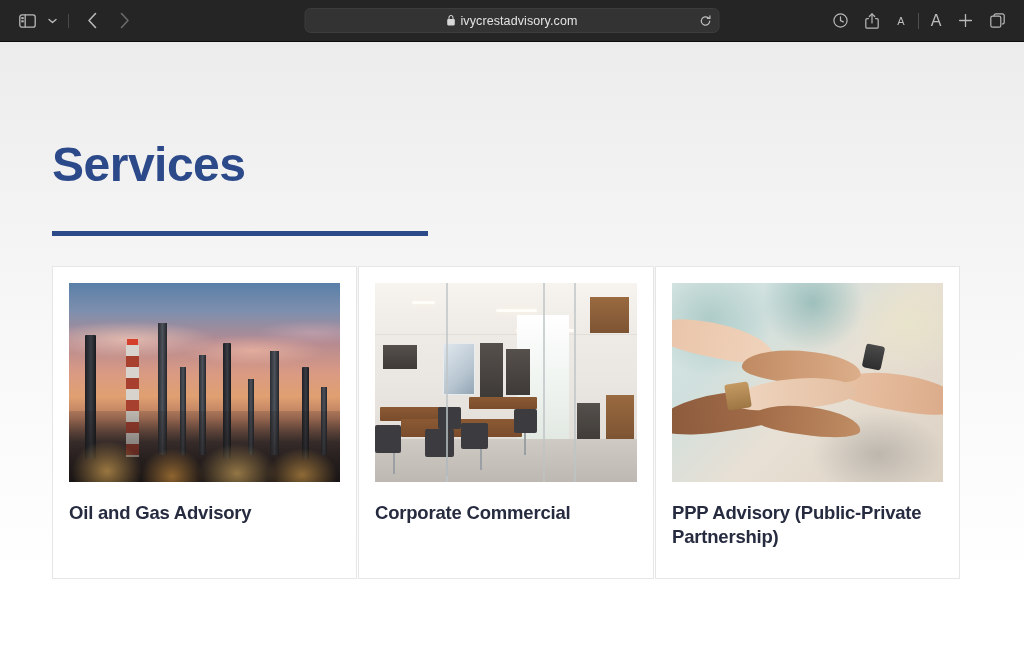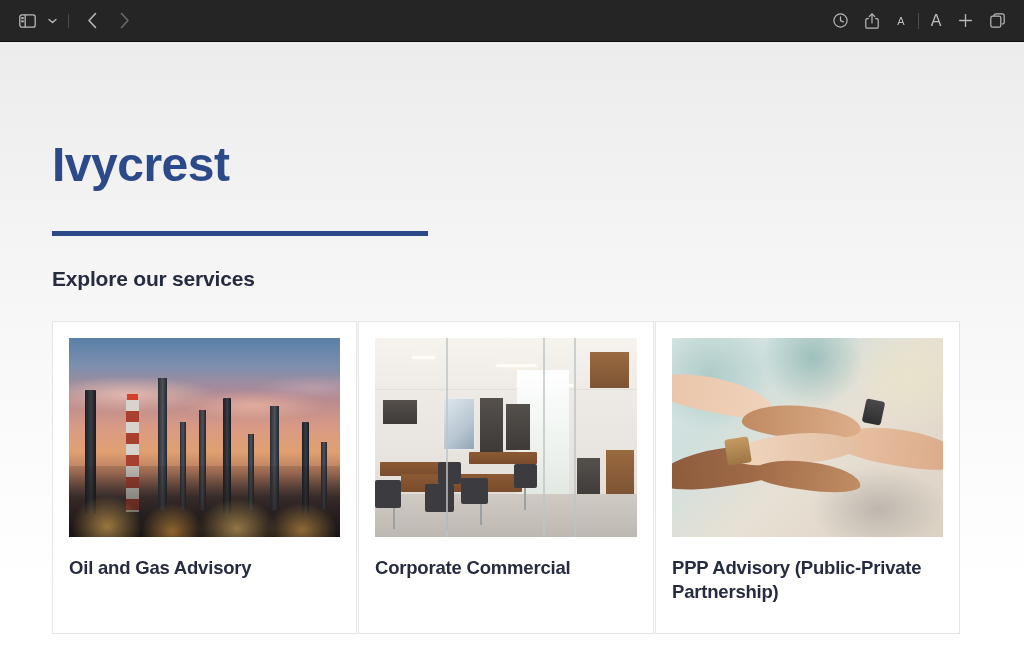--- a/index.html
+++ b/index.html
@@ -345,20 +345,37 @@
         <polyline points="8.5,1.5 2,8.5 8.5,15.5"></polyline>
       </svg>
     </div>
     <div class="tb-btn dim">
       <svg width="11" height="17" viewBox="0 0 11 17" fill="none" stroke="currentColor" stroke-width="1.6" stroke-linecap="round" stroke-linejoin="round">
         <polyline points="2.5,1.5 9,8.5 2.5,15.5"></polyline>
       </svg>
     </div>
   </div>
 
+  <div class="url-wrap">
+    <div class="url-bar">
+      <span class="lock-icon">
+        <svg width="9" height="11" viewBox="0 0 9 11" fill="currentColor">
+          <path d="M4.5 0C3.1 0 2 1.1 2 2.5V4h1V2.5C3 1.65 3.65 1 4.5 1S6 1.65 6 2.5V4h1V2.5C7 1.1 5.9 0 4.5 0z"></path>
+          <rect x="0.7" y="4" width="7.6" height="6.4" rx="1.1"></rect>
+        </svg>
+      </span>
+      <span class="url-text" title="ivycrestadvisory.com">ivycrestadvisory.com</span>
+      <span class="reload-btn">
+        <svg width="12" height="12" viewBox="0 0 12 12" fill="none" stroke="currentColor" stroke-width="1.2" stroke-linecap="round">
+          <path d="M10.2 6a4.2 4.2 0 1 1-1.3-3.05"></path>
+          <polyline points="10.4,0.8 10.4,3.3 7.9,3.3"></polyline>
+        </svg>
+      </span>
+    </div>
+  </div>
 
   <div class="tb-right">
     <div class="tb-btn">
       <svg width="15" height="15" viewBox="0 0 15 15" fill="none" stroke="currentColor" stroke-width="1.2">
         <circle cx="7.5" cy="7.5" r="6.6"></circle>
         <polyline points="7.5,3.8 7.5,7.6 10.3,8.9" stroke-linecap="round"></polyline>
       </svg>
     </div>
     <div class="tb-btn">
       <svg width="14" height="16" viewBox="0 0 14 16" fill="none" stroke="currentColor" stroke-width="1.2" stroke-linecap="round" stroke-linejoin="round">
@@ -381,24 +398,23 @@
         <rect x="0.8" y="3.2" width="10" height="11" rx="1.8"></rect>
         <path d="M4 3.2V2.6A1.8 1.8 0 0 1 5.8.8h6.6A1.8 1.8 0 0 1 14.2 2.6v6.6A1.8 1.8 0 0 1 12.4 11h-.6"></path>
       </svg>
     </div>
   </div>
 </div>
 
 <div class="page">
   <div class="content">
 
-    <h1 class="page-title">Ivycrest</h1>
+    <h1 class="page-title">Services</h1>
     <div class="title-rule"></div>
 
-    <h2 class="section-head">Explore our services</h2>
 
     <div class="cards">
 
       <div class="card card-1">
         <div class="card-img">
           <div class="img-refinery">
             <div class="stack" style="left:6%;  width:11px; height:62%;"></div>
             <div class="stripe-stack" style="left:21%; height:56%;"></div>
             <div class="tower" style="left:33%; width:9px;  height:66%;"></div>
             <div class="tower" style="left:41%; width:6px;  height:44%;"></div>

